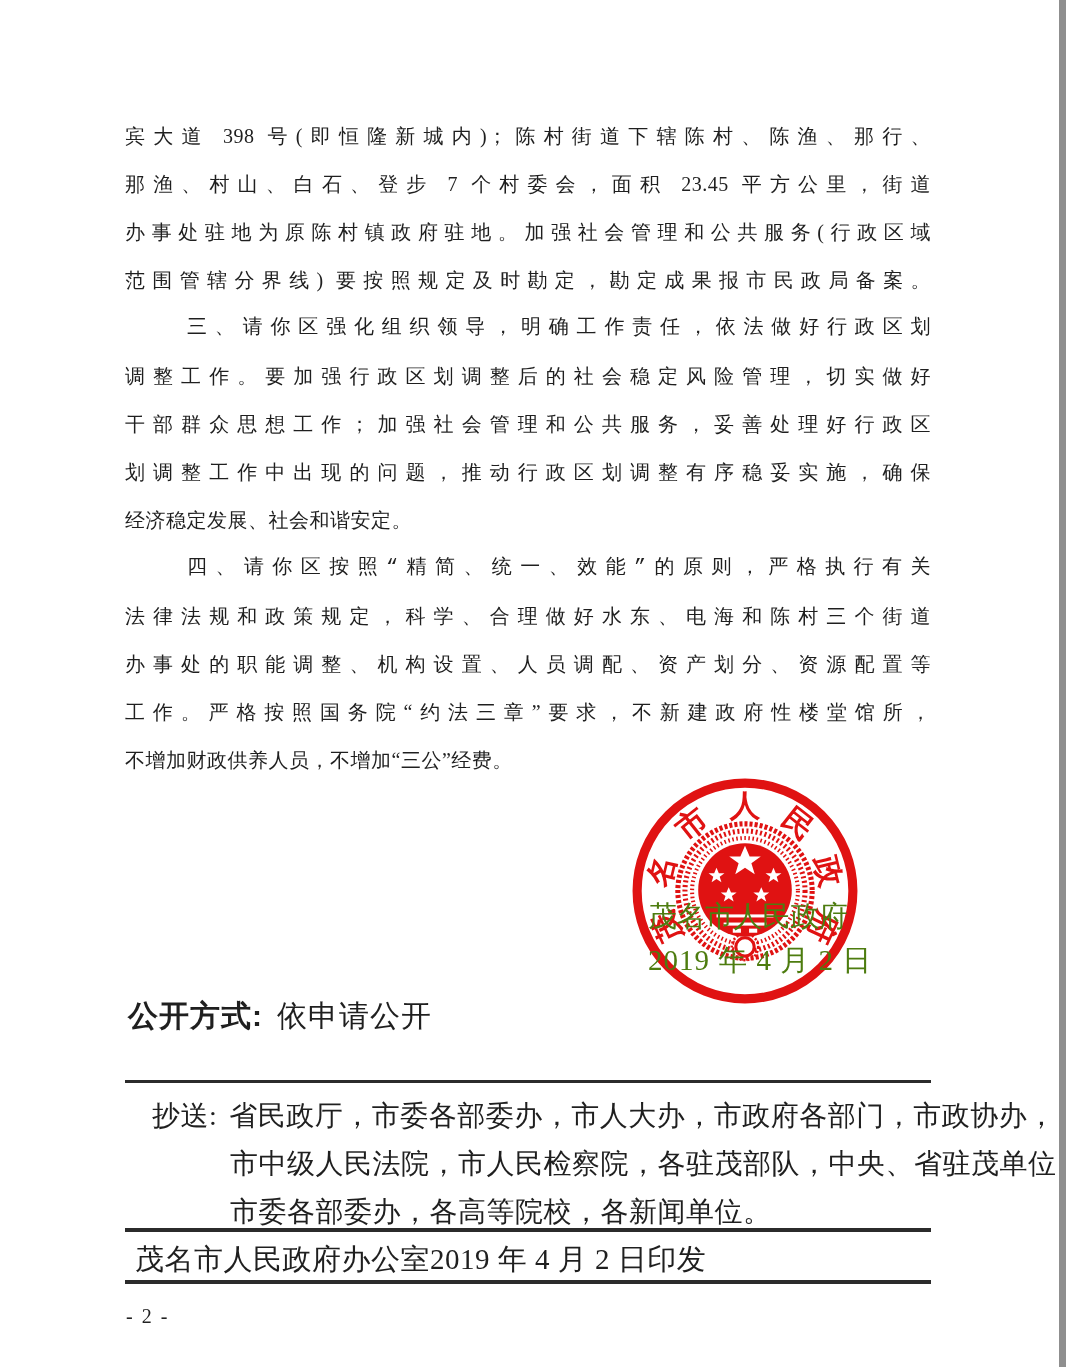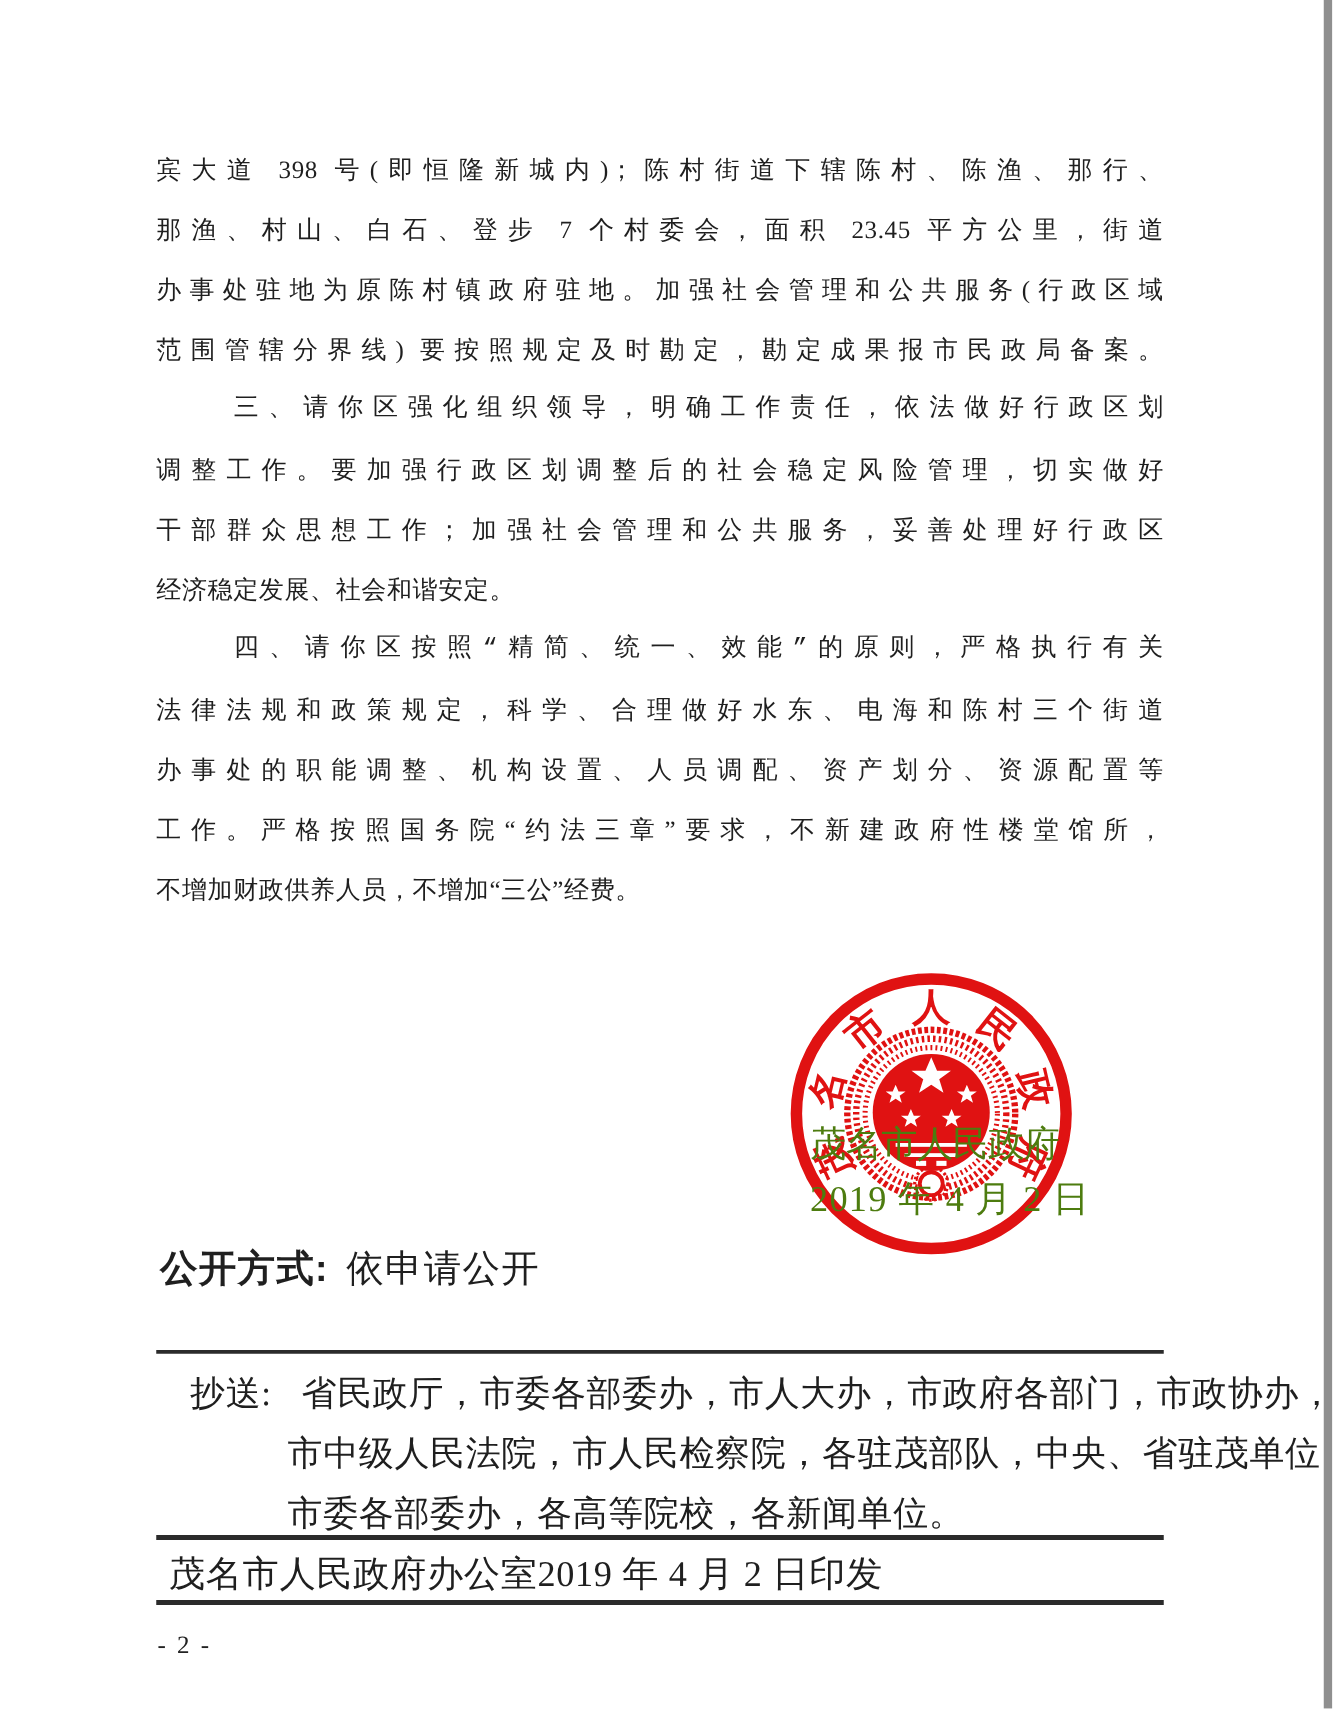--- a/index.html
+++ b/index.html
@@ -55,21 +55,21 @@
   .sep{position:absolute;left:125px;width:806px;background:#2b2b2b;}
   .sep1{top:1080px;height:3px;}
   .sep2{top:1228px;height:4px;}
   .sep3{top:1280px;height:4px;}
   
   .cc-block{
     position:absolute;left:152px;top:1092px;width:780px;
     font-size:28px;line-height:48px;letter-spacing:0.5px;
   }
   .cc-row1{white-space:nowrap;}
-  .cc-label{margin-right:24px;}
+  .cc-label{margin-right:12px;}
   .cc-cont{padding-left:78px;white-space:nowrap;}
   
   .footer-row{
     position:absolute;left:135px;top:1240px;width:760px;height:40px;
     display:flex;justify-content:flex-start;align-items:center;
     font-size:29px;letter-spacing:0.5px;
   }
   .footer-row .print-date{padding-right:6px;}
   
   .page-number{
@@ -83,20 +83,21 @@
 <div id="canvas">
 
   <div class="body-text">
     <div class="body-line">宾大道 398 号(即恒隆新城内)；陈村街道下辖陈村、陈渔、那行、</div>
     <div class="body-line">那渔、村山、白石、登步 7 个村委会，面积 23.45 平方公里，街道</div>
     <div class="body-line">办事处驻地为原陈村镇政府驻地。加强社会管理和公共服务(行政区域</div>
     <div class="body-line">范围管辖分界线) 要按照规定及时勘定，勘定成果报市民政局备案。</div>
     <div class="body-line indent">三、请你区强化组织领导，明确工作责任，依法做好行政区划</div>
     <div class="body-line">调整工作。要加强行政区划调整后的社会稳定风险管理，切实做好</div>
     <div class="body-line">干部群众思想工作；加强社会管理和公共服务，妥善处理好行政区</div>
+    <div class="body-line">划调整工作中出现的问题，推动行政区划调整有序稳妥实施，确保</div>
     <div class="body-line para-end">经济稳定发展、社会和谐安定。</div>
     <div class="body-line indent">四、请你区按照“精简、统一、效能”的原则，严格执行有关</div>
     <div class="body-line">法律法规和政策规定，科学、合理做好水东、电海和陈村三个街道</div>
     <div class="body-line">办事处的职能调整、机构设置、人员调配、资产划分、资源配置等</div>
     <div class="body-line">工作。严格按照国务院“约法三章”要求，不新建政府性楼堂馆所，</div>
     <div class="body-line para-end">不增加财政供养人员，不增加“三公”经费。</div>
   </div>
 
   <div class="seal">
     <svg width="230" height="230" viewBox="0 0 226 226">

